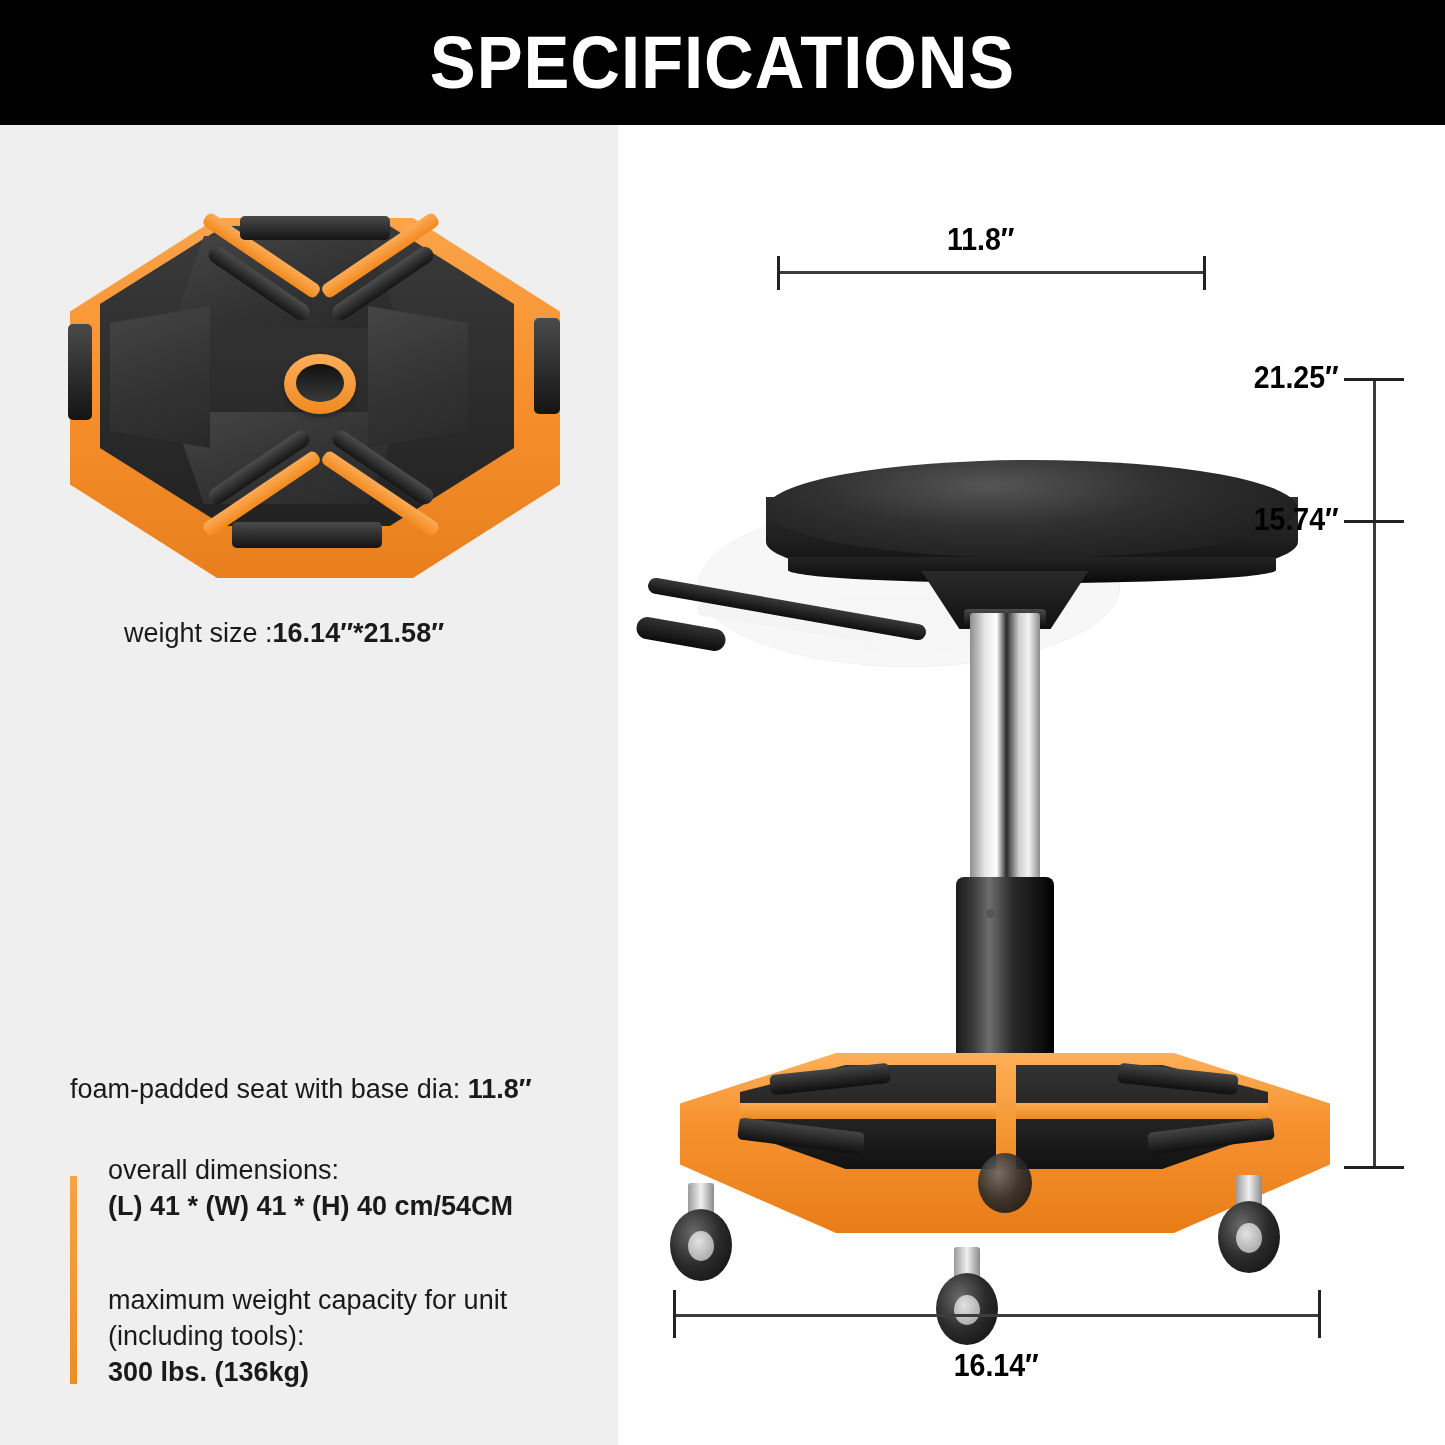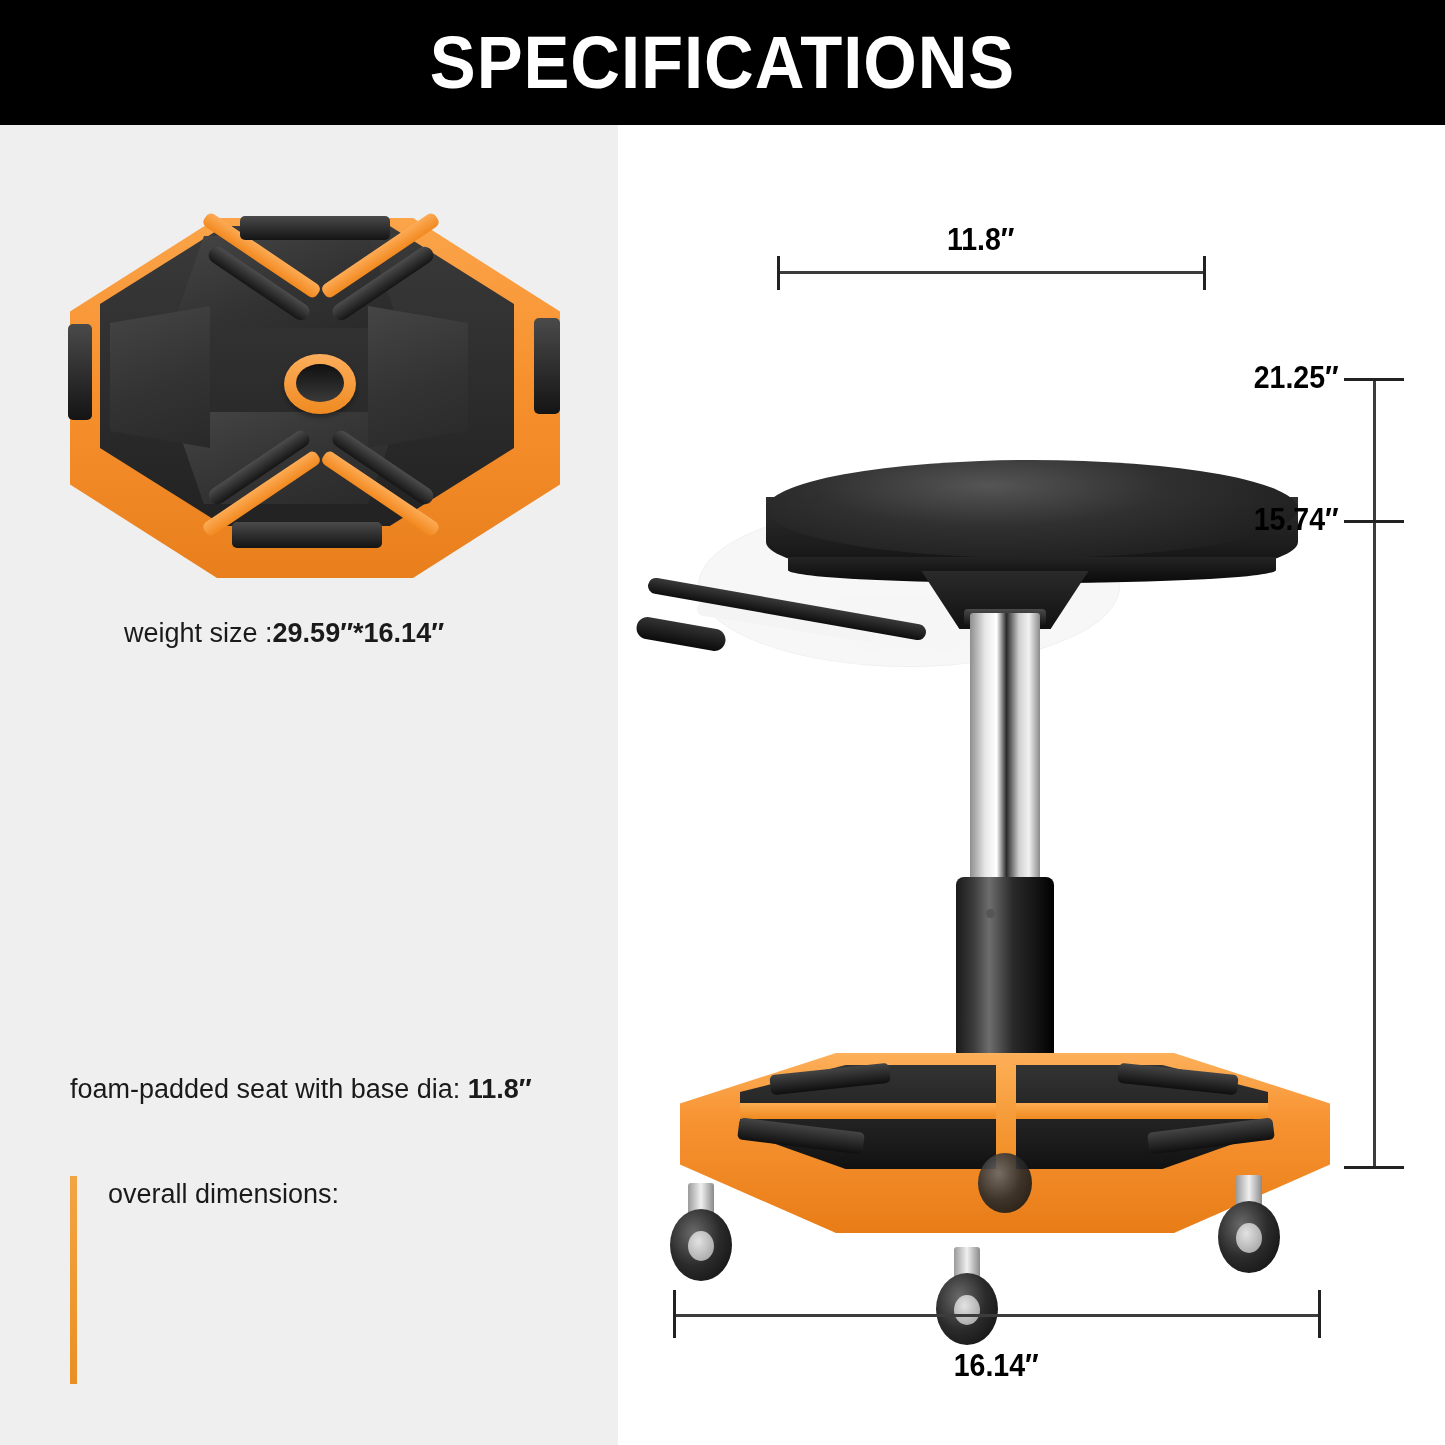--- a/index.html
+++ b/index.html
@@ -440,34 +440,40 @@
     <div class="spoke spoke-d"></div>
     <div class="hub-ring"></div>
     <div class="hub-hole"></div>
     <div class="edge-pad ep-top"></div>
     <div class="edge-pad ep-bottom"></div>
     <div class="edge-pad ep-left"></div>
     <div class="edge-pad ep-right"></div>
   </div>
 
   <div class="caption" style="left:124px; top:618px;">
-    <span>weight size :</span><span class="b">29.59″*16.14″</span>
+    <span>weight size :</span><span class="b">16.14″*21.58″</span>
   </div>
 
 
   <div class="caption" style="left:70px; top:1050px;margin-top:24px;">
     <span>foam-padded seat with base dia: </span><span class="b">11.8″</span>
   </div>
 
   <div id="spec-accent-bar"></div>
 
-  <div class="spec-text" style="left:108px; top:1176px;">
+  <div class="spec-text" style="left:108px; top:1152px;">
     <div>overall dimensions:</div>
-  </div>
-
+    <div class="b">(L) 41 * (W) 41 * (H) 40 cm/54CM</div>
+  </div>
+
+  <div class="spec-text" style="left:108px; top:1282px;">
+    <div>maximum weight capacity for unit</div>
+    <div>(including tools):</div>
+    <div class="b">300 lbs. (136kg)</div>
+  </div>
 
   <div id="right-panel">
     <div id="stool-figure">
 
       <div class="ghost-seat"></div>
       <div class="ghost-hub"></div>
       <div class="ghost-lever"></div>
 
       <div class="seat-side"></div>
       <div class="seat-scallop"></div>

